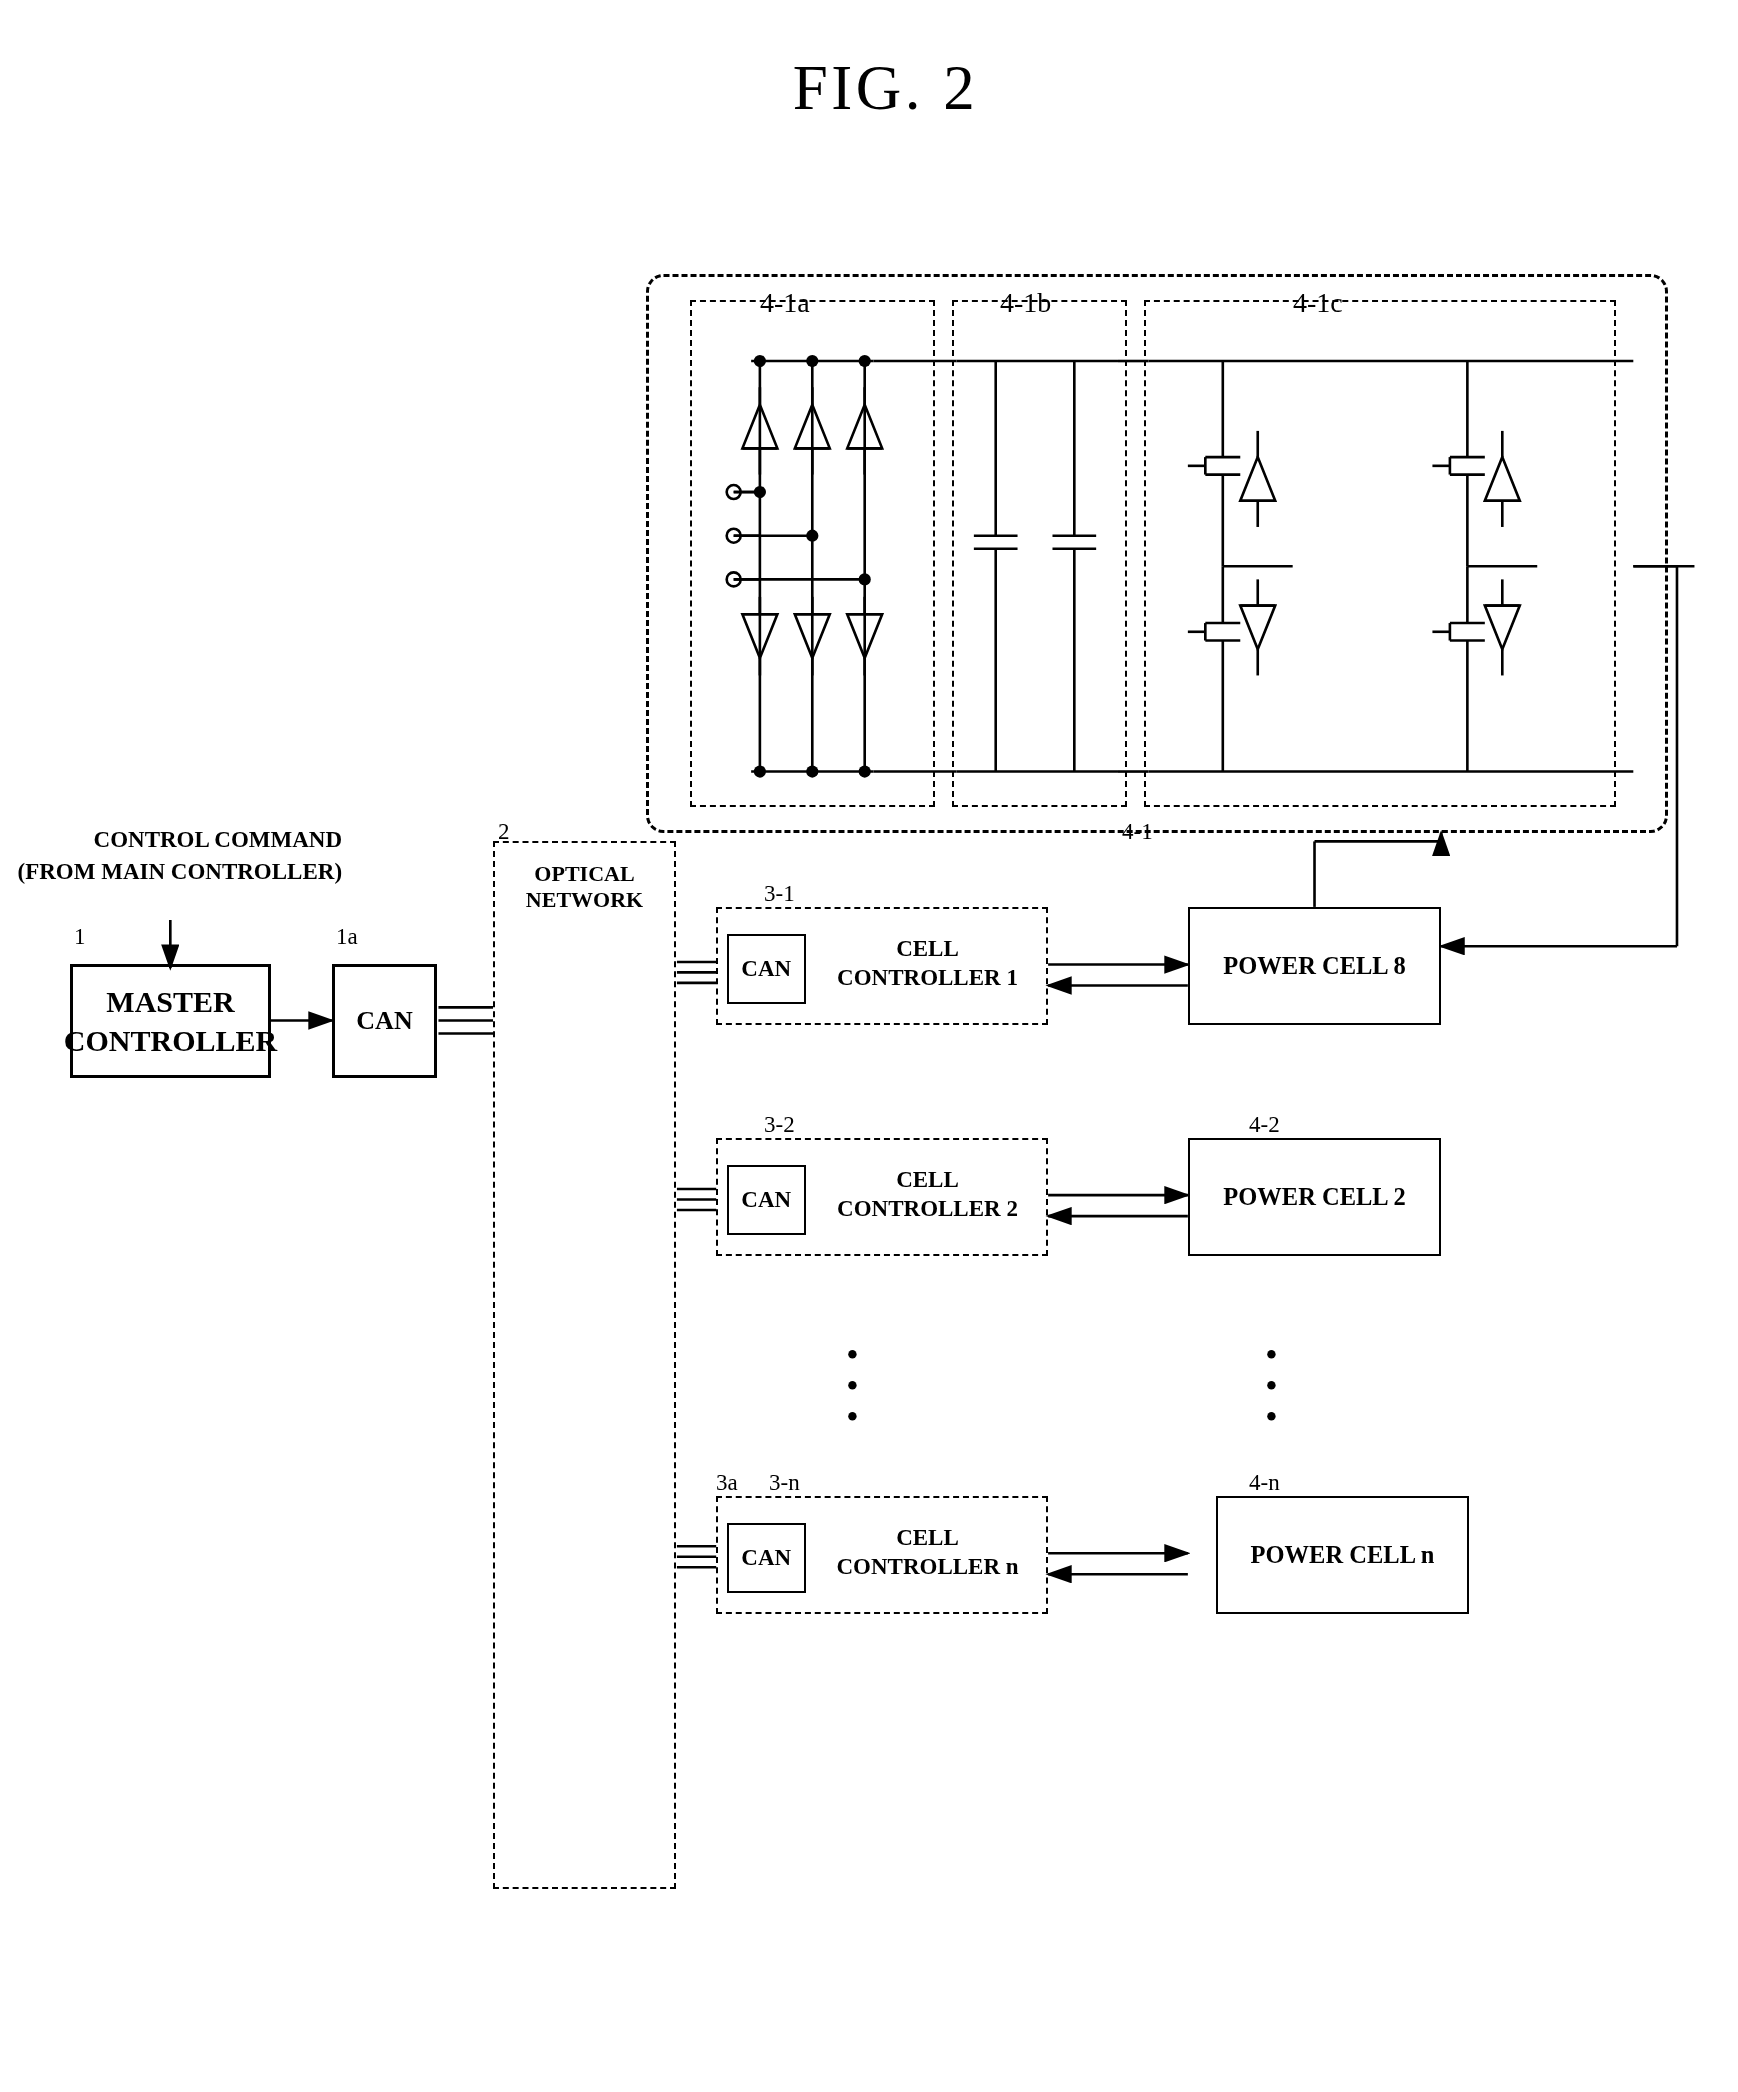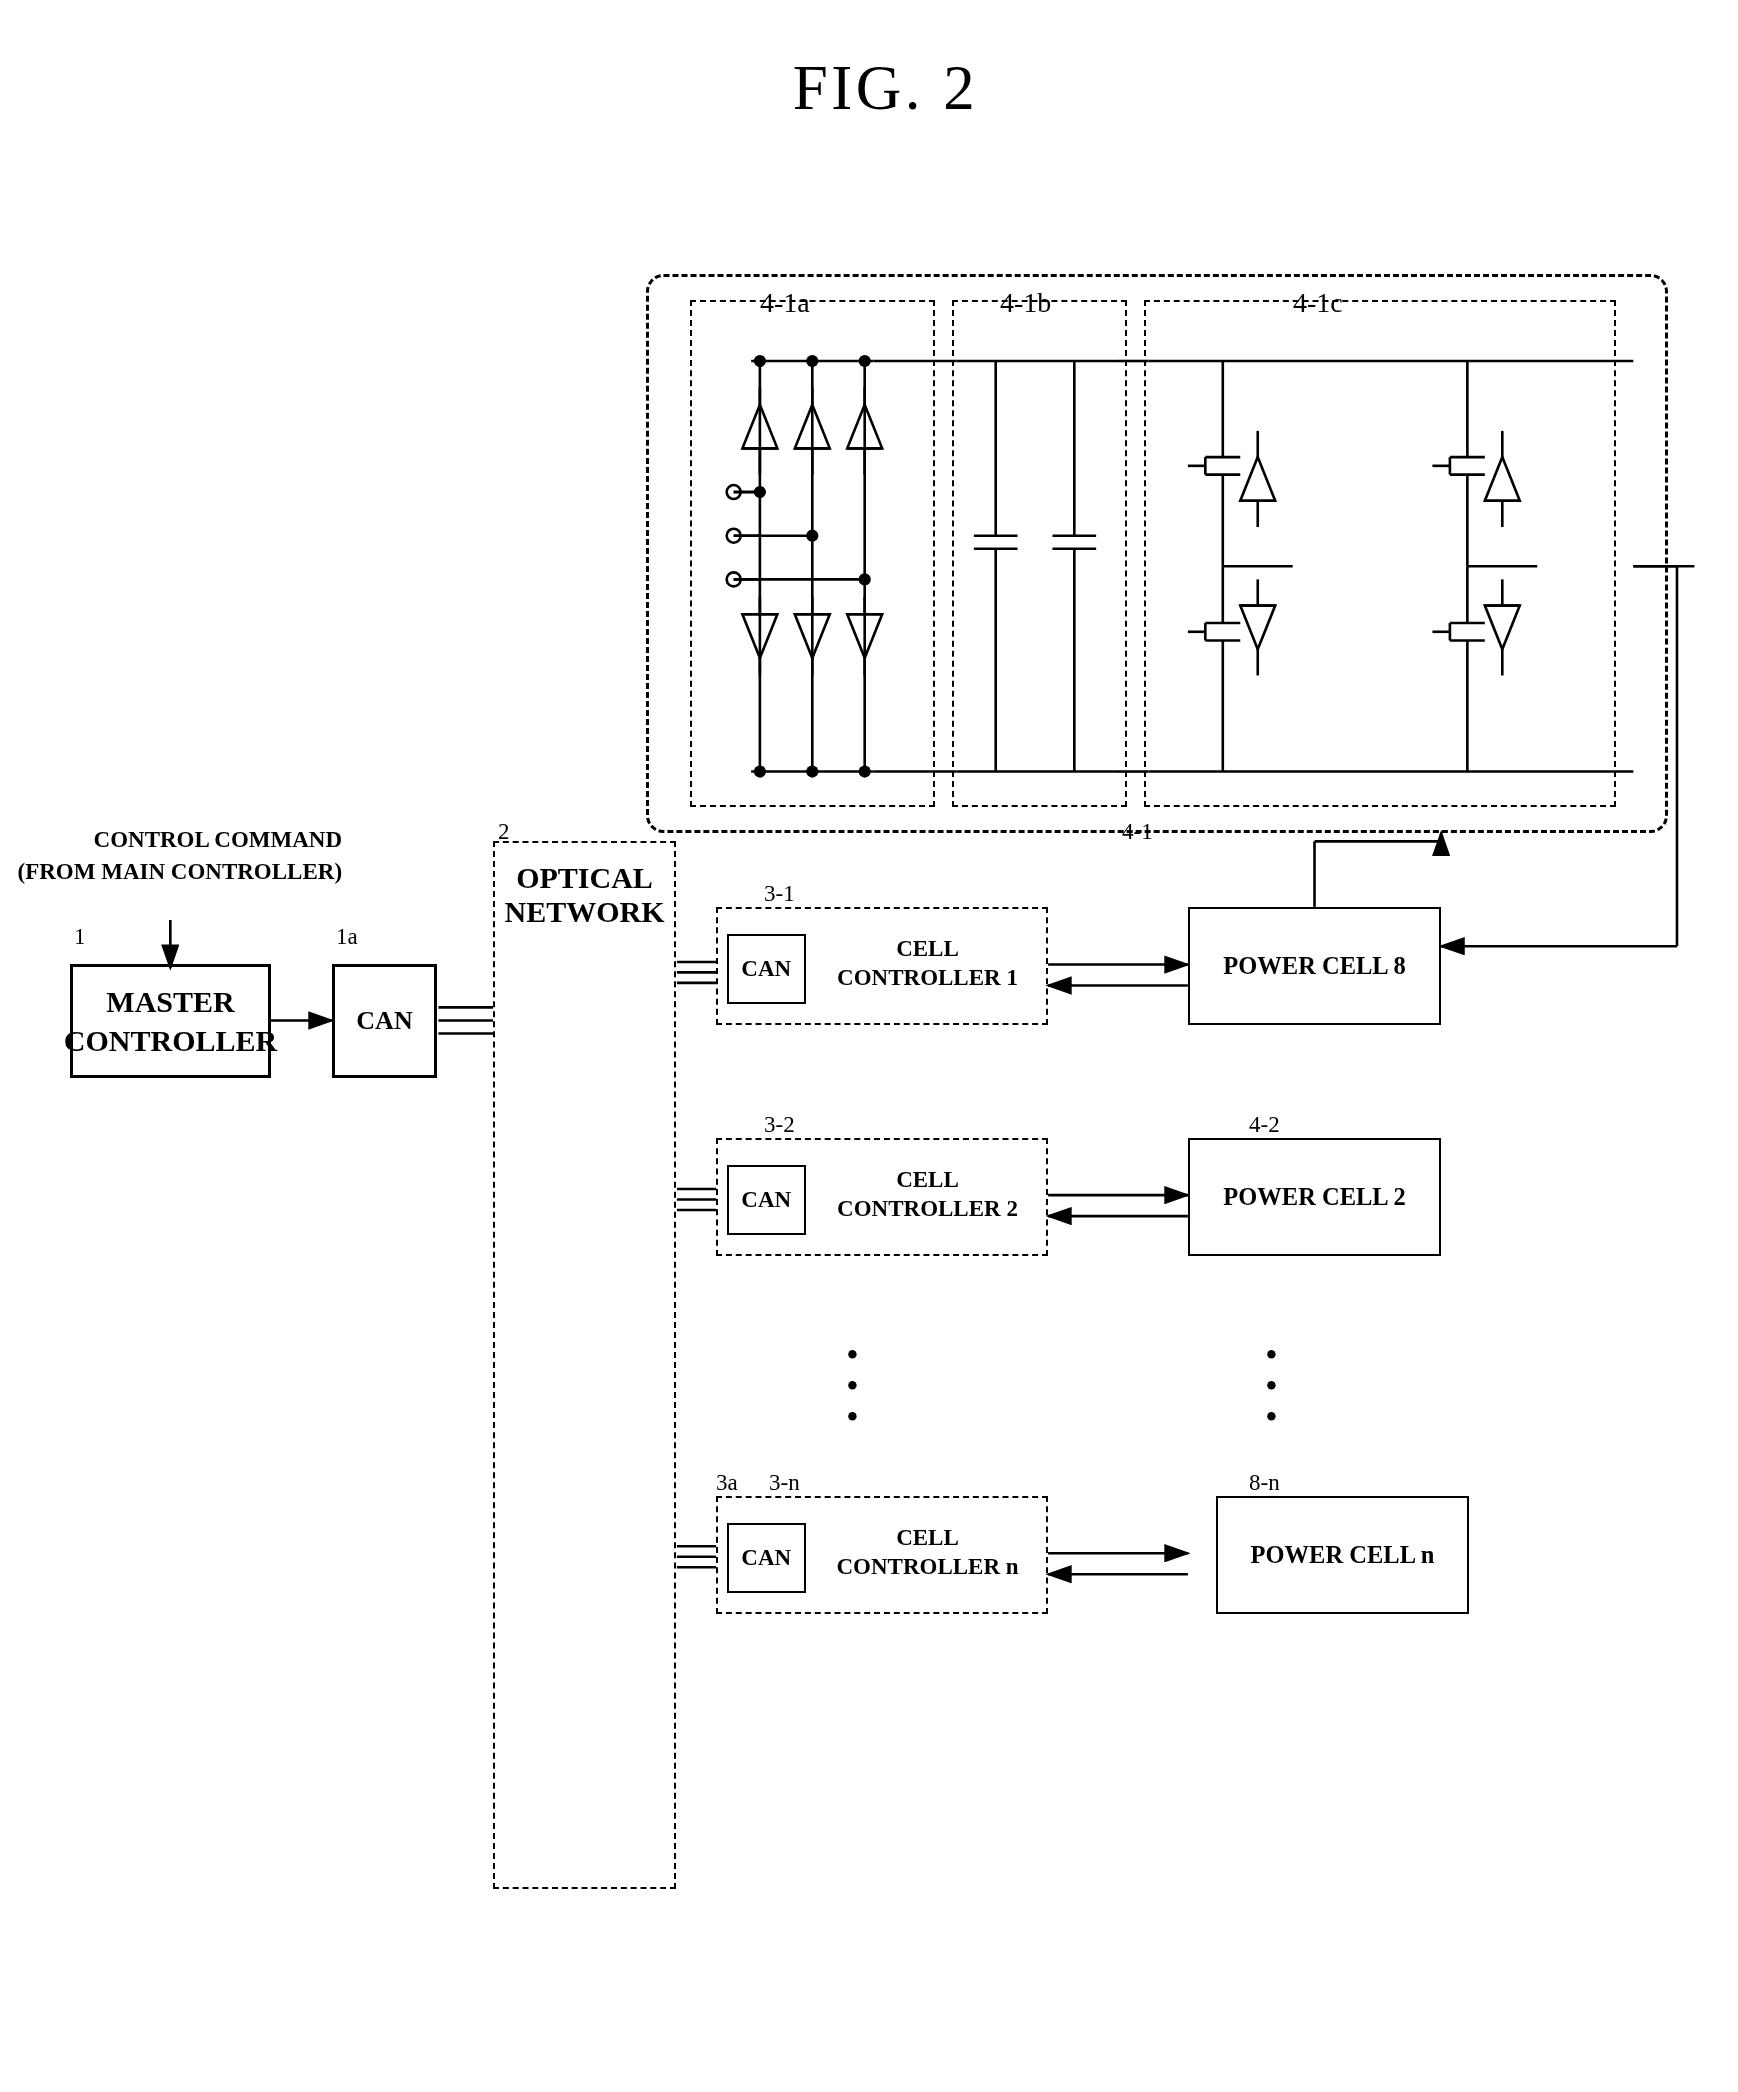--- a/index.html
+++ b/index.html
@@ -67,21 +67,21 @@
       height: 1048px;
       border: 2.6px dashed #000;
       background: #fff;
       z-index: 1;
     }
     .box-optical-label {
       position: absolute;
       top: 17.5px;
       left: 50%;
       transform: translateX(-50%);
-      font-size: 30px;
+      font-size: 22px;
       font-weight: bold;
       text-align: center;
       white-space: nowrap;
     }
 
     
     .cell-ctrl-outer {
       position: absolute;
       border: 2.6px dashed #000;
       background: #fff;
@@ -306,21 +306,21 @@
 
   <div class="ref-num" style="left:74px; top:764px;">1</div>
   <div class="ref-num" style="left:336px; top:764px;">1a</div>
   <div class="ref-num" style="left:498px; top:659px;">2</div>
   <div class="ref-num" style="left:764px; top:721px;">3-1</div>
   <div class="ref-num" style="left:764px; top:952px;">3-2</div>
   <div class="ref-num" style="left:716px; top:1310px;">3a</div>
   <div class="ref-num" style="left:769px; top:1310px;">3-n</div>
   <div class="ref-num" style="left:1122px; top:659px;">4-1</div>
   <div class="ref-num" style="left:1249px; top:952px;">4-2</div>
-  <div class="ref-num" style="left:1249px; top:1310px;">8-n</div>
+  <div class="ref-num" style="left:1249px; top:1310px;">4-n</div>
 
   <div class="dots" style="left:533px; top:1179px; font-size:31px;">•<br>•<br>•</div>
   <div class="dots" style="left:847px; top:1179px; font-size:31px;">•<br>•<br>•</div>
   <div class="dots" style="left:1266px; top:1179px; font-size:31px;">•<br>•<br>•</div>
 
   <svg class="main-svg" viewBox="0 0 1991 2396" xmlns="http://www.w3.org/2000/svg">
     <defs>
       <marker id="arr" markerWidth="10" markerHeight="7" refX="9" refY="3.5" orient="auto">
         <polygon points="0 0, 10 3.5, 0 7" fill="#000"></polygon>
       </marker>

